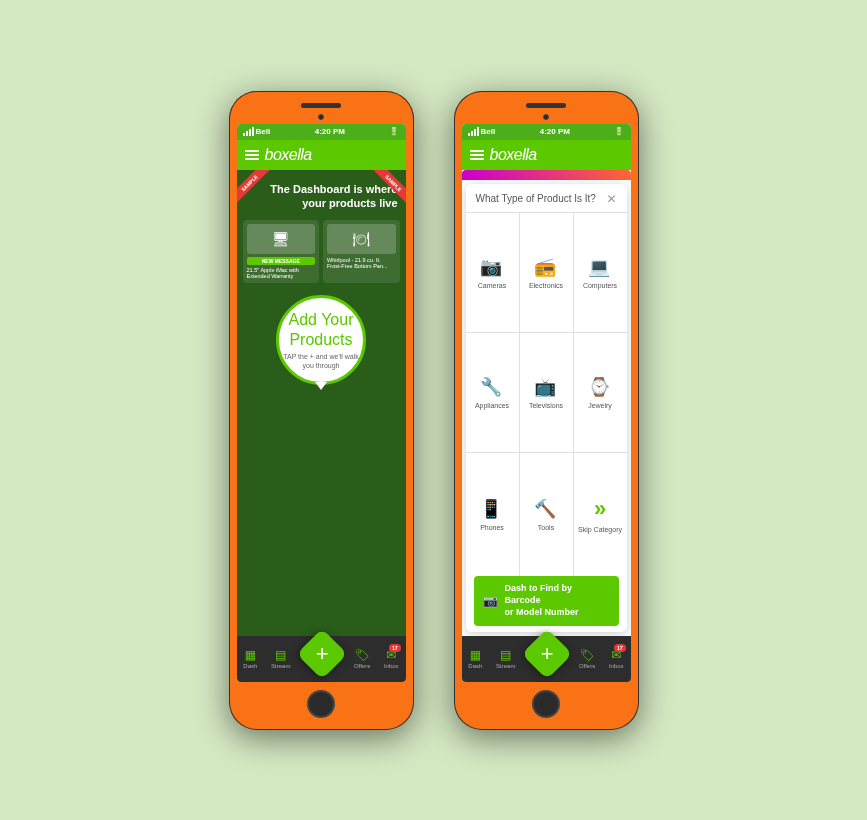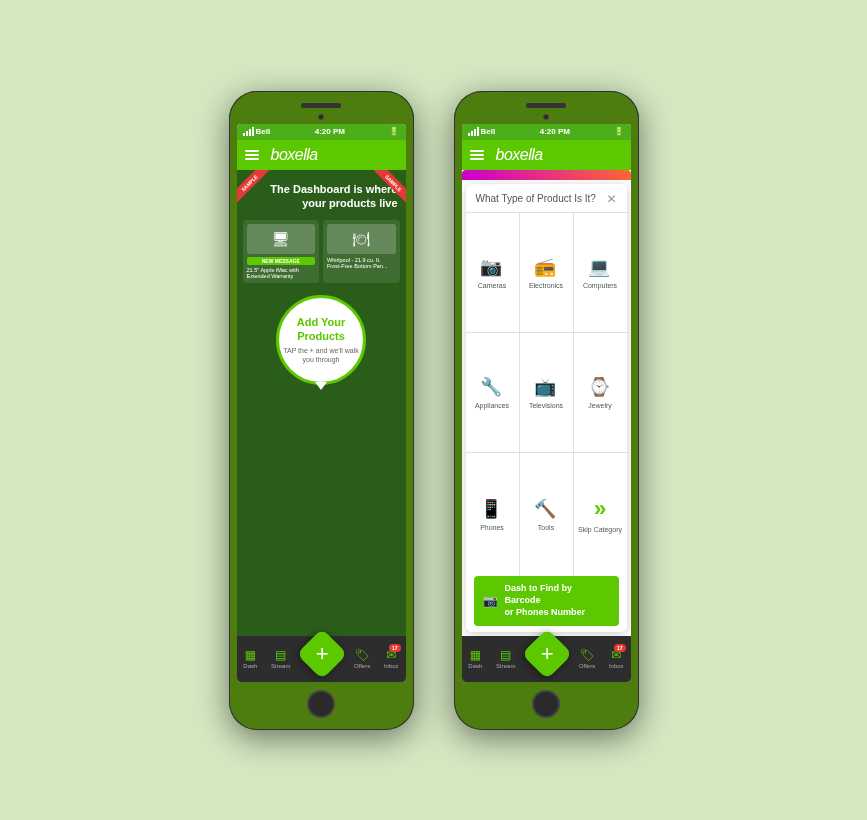--- a/index.html
+++ b/index.html
@@ -11,21 +11,21 @@
       width: 867px;
       height: 820px;
       font-family: 'Helvetica Neue', Arial, sans-serif;
       gap: 40px;
     }
 
     
     .phone {
       width: 185px;
       height: 639px;
-      background: #4d7c0f;
+      background: #f97316;
       border-radius: 28px;
       padding: 12px 8px;
       position: relative;
       box-shadow: 0 8px 32px rgba(0,0,0,0.5), inset 0 0 0 1px #333;
       display: flex;
       flex-direction: column;
     }
     .phone-speaker {
       width: 40px;
       height: 5px;
@@ -75,21 +75,21 @@
     .status-right { display: flex; align-items: center; gap: 2px; }
     .signal-bars { display: flex; gap: 1px; align-items: flex-end; }
     .bar { background: white; width: 2px; }
 
     
     .app-header {
       background: #5cc800;
       padding: 4px 8px;
       display: flex;
       align-items: center;
-      gap: 12px;
+      gap: 6px;
       height: 30px;
     }
     .menu-icon {
       display: flex;
       flex-direction: column;
       gap: 2px;
       cursor: pointer;
     }
     .menu-line {
       width: 14px;
@@ -255,22 +255,22 @@
       left: 50%;
       transform: translateX(-50%);
       width: 0;
       height: 0;
       border-left: 6px solid transparent;
       border-right: 6px solid transparent;
       border-top: 8px solid white;
     }
     .add-circle-title {
       color: #5cc800;
-      font-size: 11px;
-      font-weight: bold;
+      font-size: 16px;
+      font-weight: normal;
       text-align: center;
       line-height: 1.2;
     }
     .add-circle-sub {
       color: #666;
       font-size: 7px;
       text-align: center;
       margin-top: 3px;
       line-height: 1.3;
     }
@@ -533,21 +533,21 @@
 
         <div class="category-cell">
           <span class="category-icon icon-skip"></span>
           <span class="category-label">Skip Category</span>
         </div>
       </div>
       <div class="snap-btn">
         <span class="snap-camera-icon">📷</span>
         <div class="snap-text">
           <div>Dash to Find by Barcode</div>
-          <div>or Phones Number</div>
+          <div>or Model Number</div>
         </div>
       </div>
     </div>
 
     <div class="bottom-nav">
       <div class="nav-item">
         <span class="nav-icon icon-dash"></span>
         <span class="nav-label">Dash</span>
       </div>
       <div class="nav-item">

